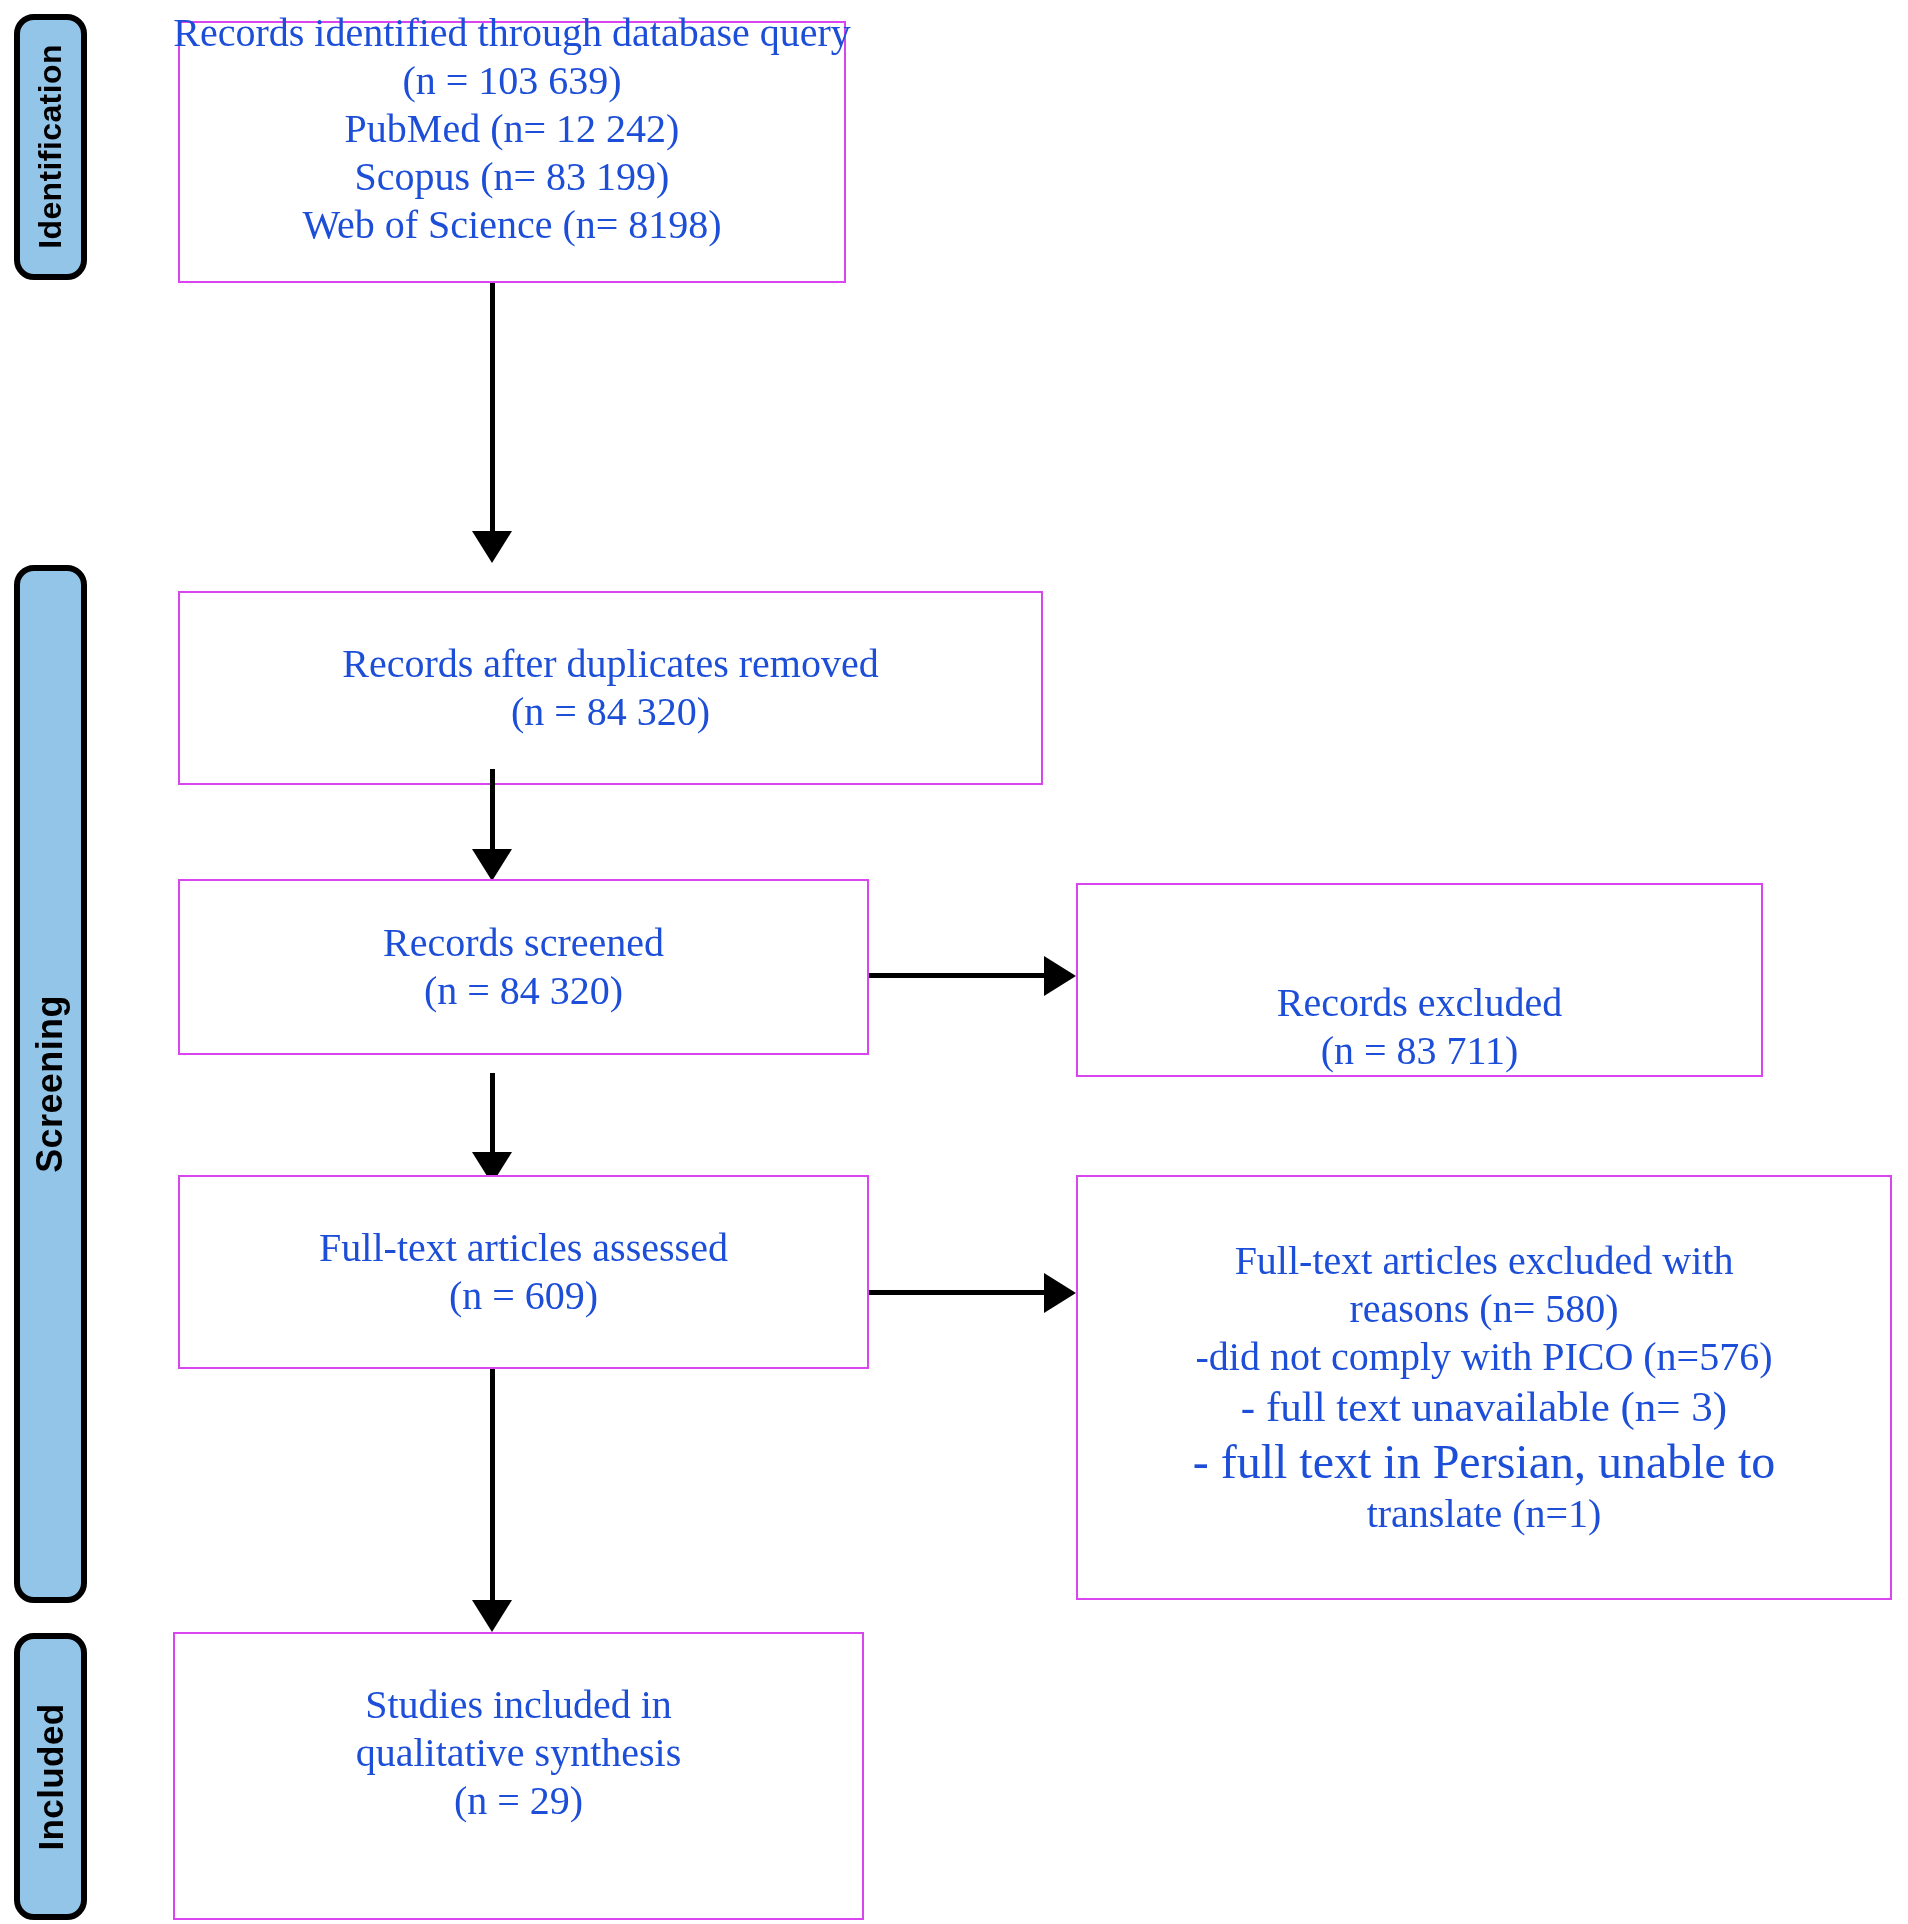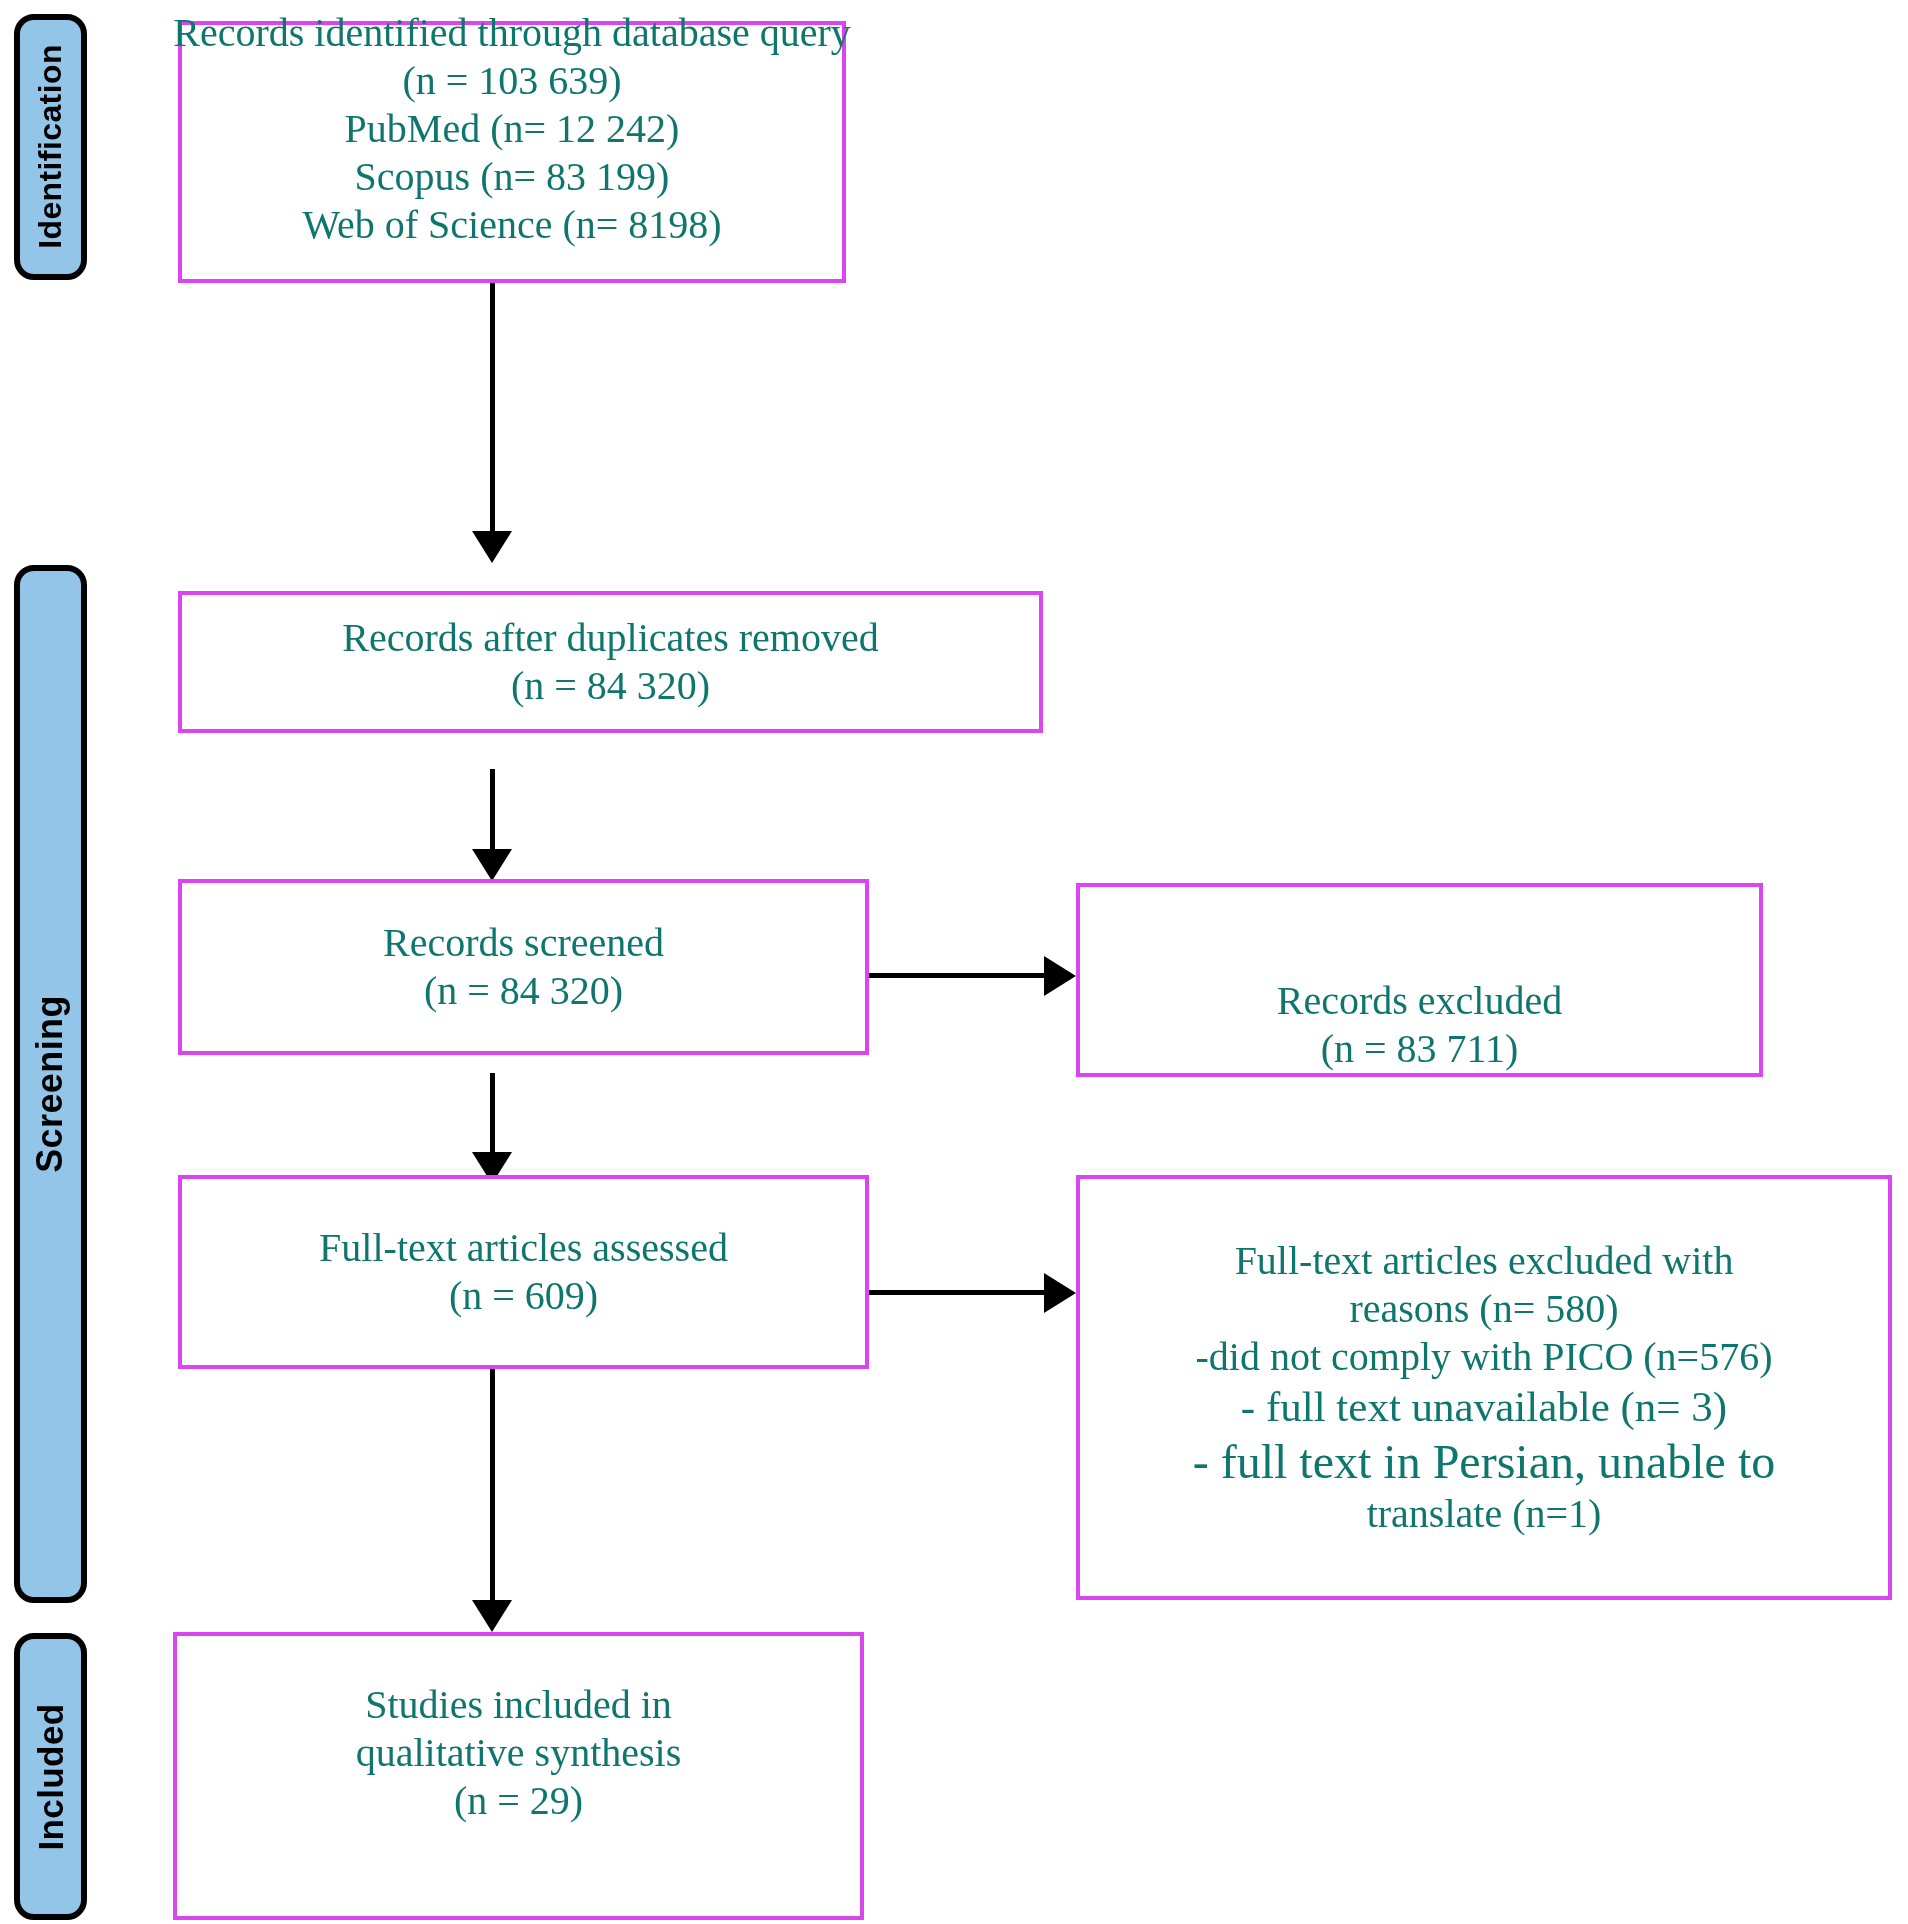--- a/index.html
+++ b/index.html
@@ -33,28 +33,28 @@
     color: #000000;
     white-space: nowrap;
     transform: rotate(-90deg);
     letter-spacing: 0.4px;
   }
 
   
   .pbox {
     position: absolute;
     background: #ffffff;
-    border: 4px solid #d946ef;
+    border: 2px solid #d946ef;
     box-sizing: border-box;
     display: flex;
     flex-direction: column;
     align-items: center;
     justify-content: center;
     text-align: center;
-    color: #0f766e;
+    color: #1d4ed8;
   }
   .pbox .line {
     display: block;
     white-space: nowrap;
     line-height: 1.20;
   }
 
   
   .vline {
     position: absolute;
@@ -104,21 +104,21 @@
     <span class="line" style="font-size:40px;">Records identified through database query</span>
     <span class="line" style="font-size:40px;text-align:right;">(n = 103 639)</span>
     <span class="line" style="font-size:40px;">PubMed (n= 12 242)</span>
     <span class="line" style="font-size:40px;">Scopus (n= 83 199)</span>
     <span class="line" style="font-size:40px;">Web of Science (n= 8198)</span>
   </div>
 
   <div class="vline" style="left:490px; top:283px; height:258px;"></div>
   <div class="arrow-down" style="left:472px; top:531px;"></div>
 
-  <div class="pbox" style="left:178px; top:591px; width:865px; height:142px;">
+  <div class="pbox" style="left:178px; top:591px; width:865px; height:194px;">
     <span class="line" style="font-size:40px;">Records after duplicates removed</span>
     <span class="line" style="font-size:40px;">(n = 84 320)</span>
   </div>
 
   <div class="vline" style="left:490px; top:769px; height:95px;"></div>
   <div class="arrow-down" style="left:472px; top:849px;"></div>
 
   <div class="pbox" style="left:178px; top:879px; width:691px; height:176px;">
     <span class="line" style="font-size:40px;">Records screened</span>
     <span class="line" style="font-size:40px;">(n = 84 320)</span>

